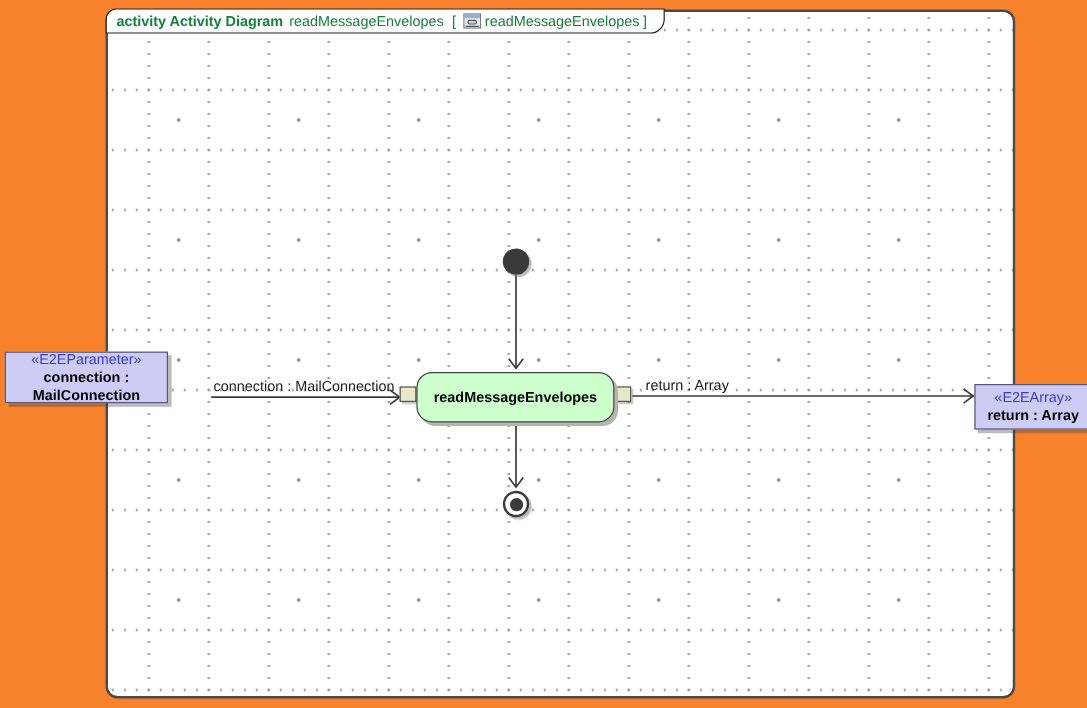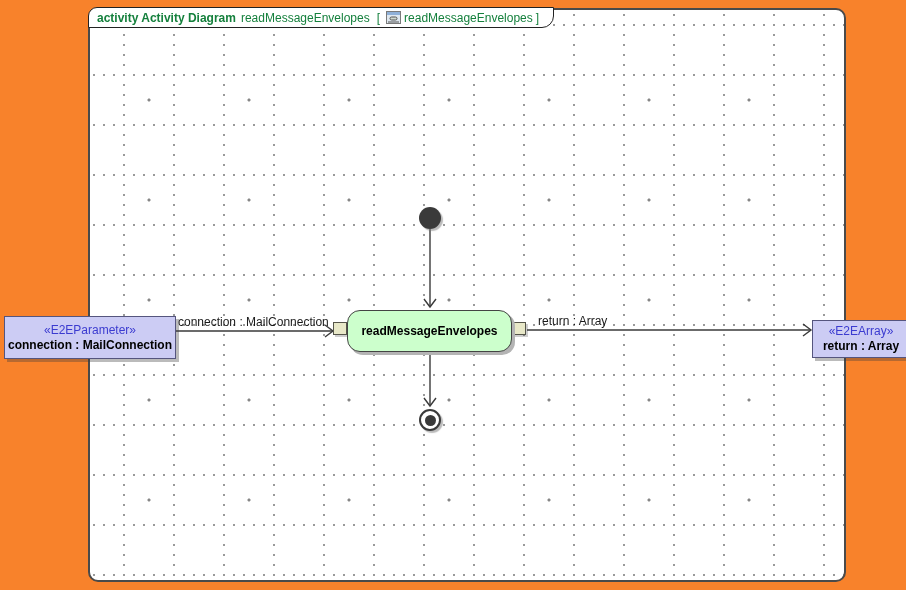--- a/index.html
+++ b/index.html
@@ -41,21 +41,21 @@
   .obj-box {
     position:absolute;
     background:#CCCCF4;
     border:1px solid #55557E;
     box-shadow:3px 3px 0 rgba(60,60,60,0.35);
     display:flex; flex-direction:column; align-items:center; justify-content:center;
     font-size:12px; line-height:15px; text-align:center;
   }
   .stereo { color:#3b3bd0; }
   .obj-label { font-weight:bold; color:#000; }
-  .param-in  { left:4px;  top:316px; width:172px; height:43px; }
+  .param-in  { left:4px;  top:293px; width:136px; height:43px; }
   .param-out { left:812px; top:320px; width:98px; height:38px; }
   .action-node {
     position:absolute; left:347px; top:310px; width:165px; height:42px;
     background:#CCFFCC;
     border:1.5px solid #444444;
     border-radius:13px;
     box-shadow:3px 3px 0 #b4b4b4;
     display:flex; flex-direction:column; align-items:center; justify-content:center;
     font-size:12px; line-height:15px; text-align:center; color:#000;
   }

